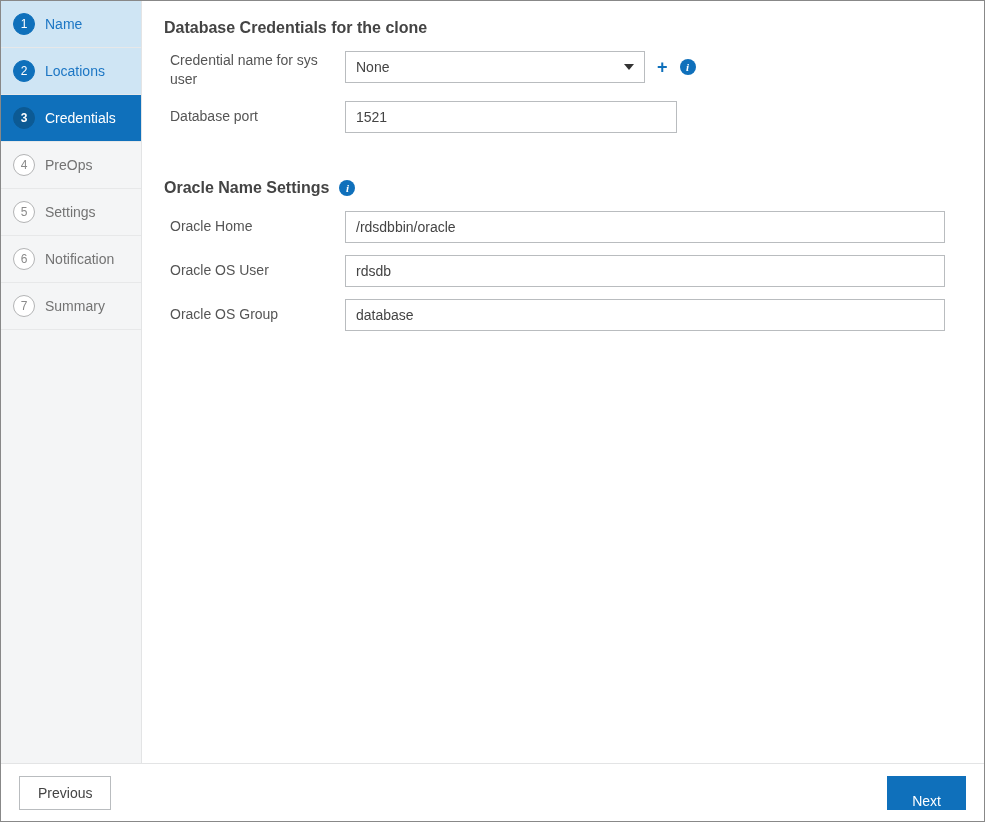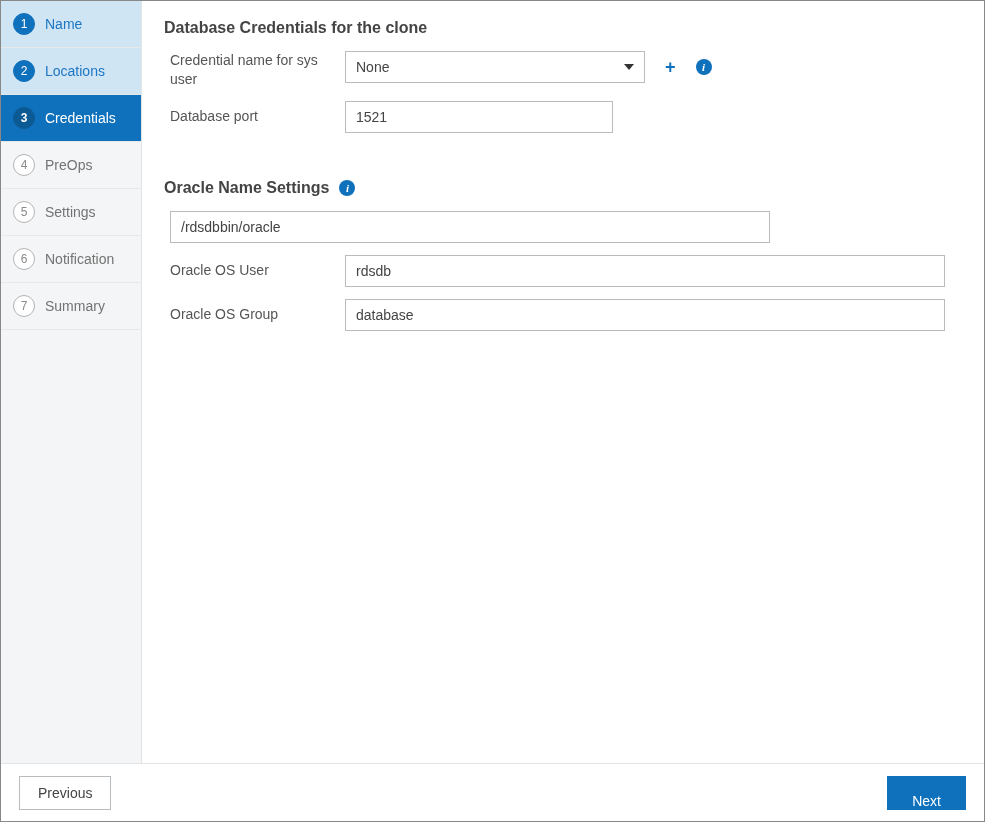--- a/index.html
+++ b/index.html
@@ -117,21 +117,21 @@
     width: 175px;
     font-size: 14px;
     color: #555;
     padding-top: 6px;
     line-height: 1.35;
   }
   .field-label.wrap { padding-top: 0; }
   .controls {
     display: flex;
     align-items: center;
-    gap: 20px;
+    gap: 12px;
   }
   .select, .text-input, .text-input-wide {
     height: 32px;
     border: 1px solid #b9bcbf;
     background: #fff;
     color: #444;
     font-size: 14px;
     padding: 0 10px;
     font-family: inherit;
   }
@@ -141,21 +141,21 @@
     align-items: center;
     justify-content: space-between;
     cursor: pointer;
   }
   .caret {
     width: 0; height: 0;
     border-left: 5px solid transparent;
     border-right: 5px solid transparent;
     border-top: 6px solid #333;
   }
-  .text-input { width: 268px; }
+  .text-input { width: 332px; }
   .text-input-wide { width: 600px; }
   .icon-plus {
     color: #0f70bb;
     font-weight: 700;
     font-size: 18px;
     cursor: pointer;
     line-height: 1;
   }
   .icon-info {
     width: 16px;
@@ -260,20 +260,21 @@
       </div>
 
       <div class="spacer"></div>
 
       <h2 class="section-heading">
         <span>Oracle Name Settings</span>
         <span class="icon-info">i</span>
       </h2>
 
       <div class="field-row align-center">
+        <label class="field-label" style="padding-top:0">Oracle Home</label>
         <input class="text-input-wide" value="/rdsdbbin/oracle" style="">
       </div>
 
       <div class="field-row align-center">
         <label class="field-label" style="padding-top:0">Oracle OS User</label>
         <input class="text-input-wide" value="rdsdb" style="">
       </div>
 
       <div class="field-row align-center">
         <label class="field-label" style="padding-top:0">Oracle OS Group</label>

